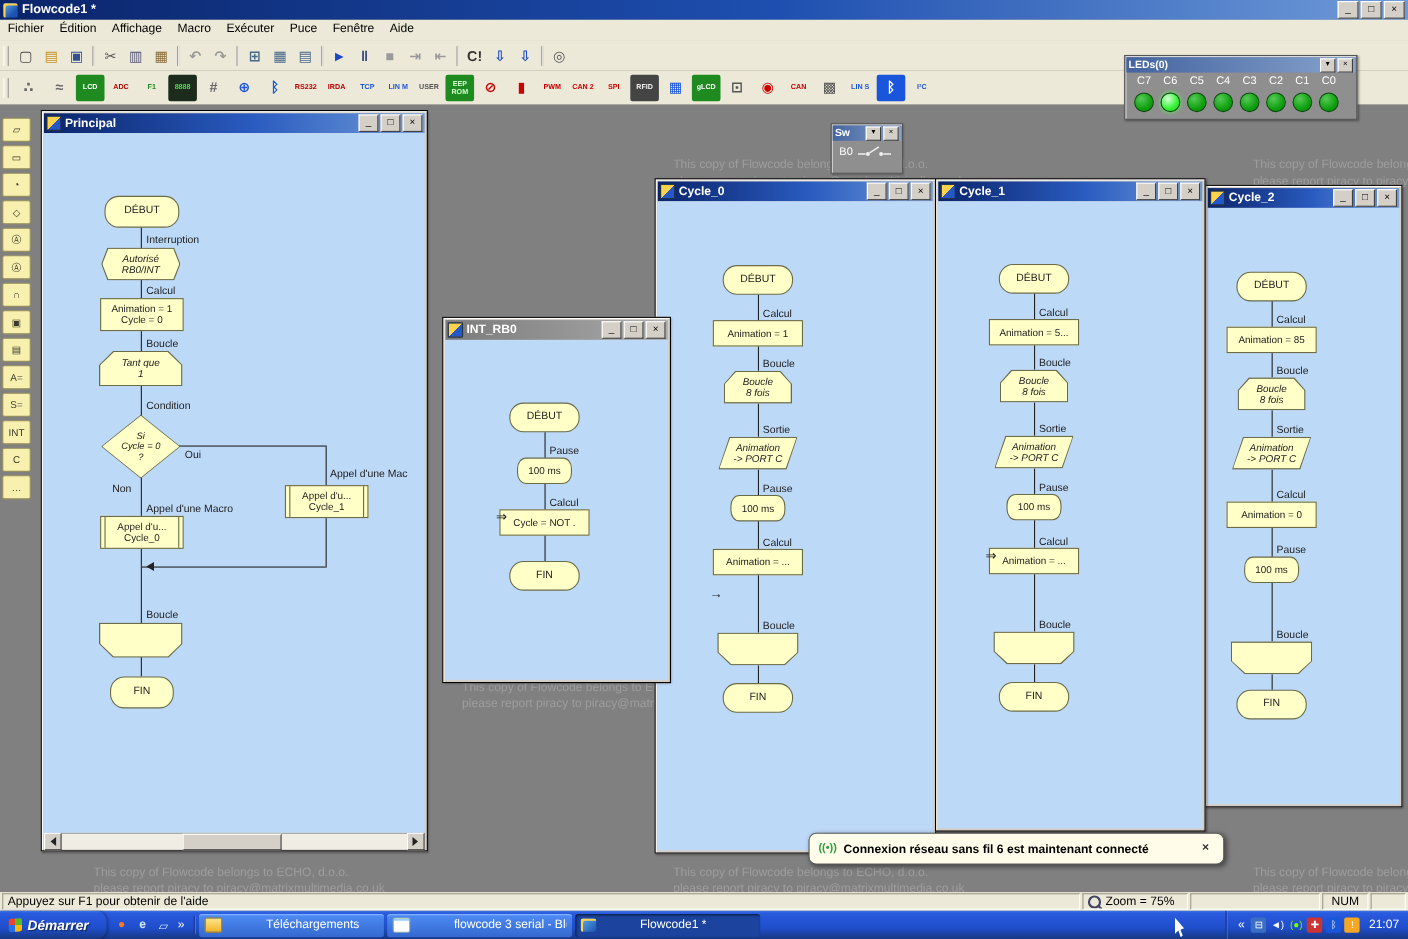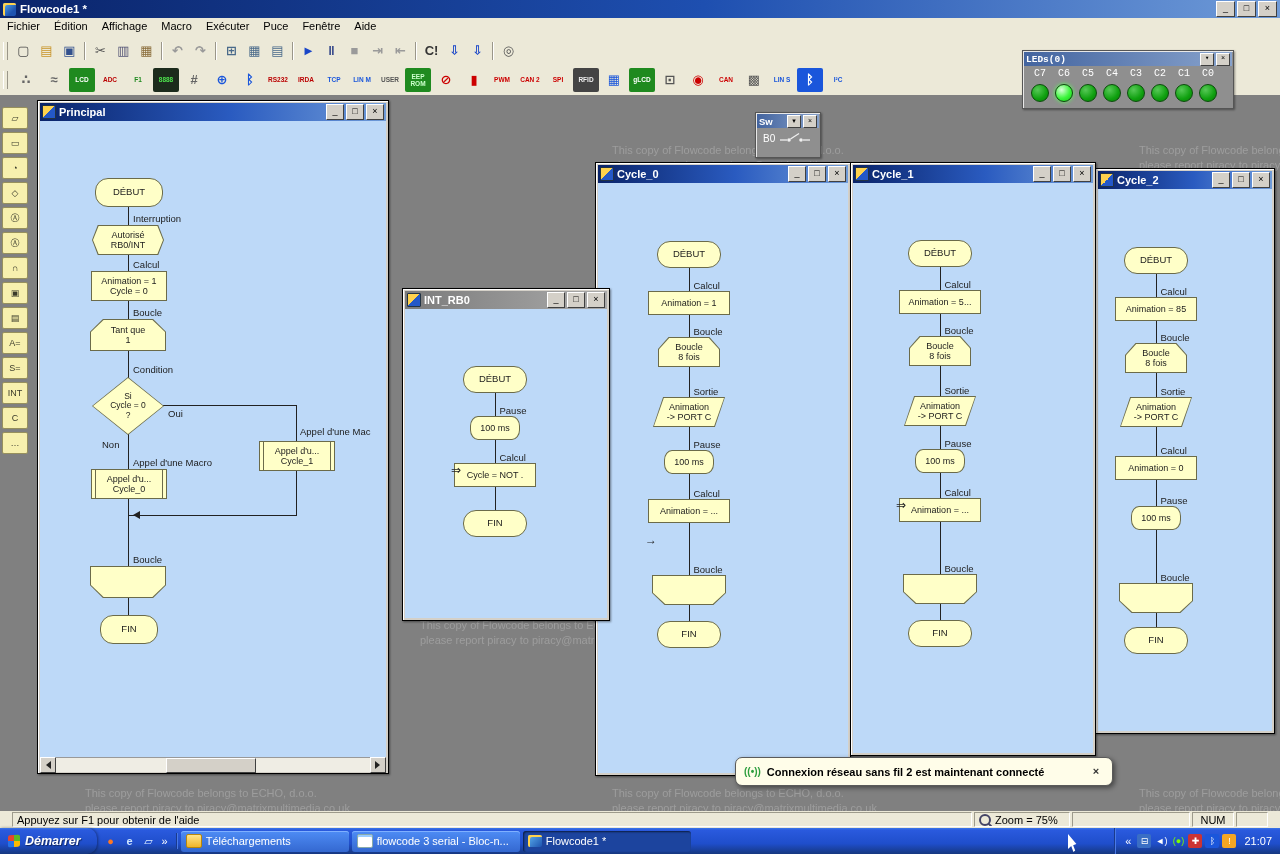--- a/index.html
+++ b/index.html
@@ -59,21 +59,21 @@
 
   
   .shape{display:flex;align-items:center;justify-content:center;text-align:center;color:#1c1c1c;
     font-size:9px;line-height:10.5px;white-space:pre-line;}
   .rect,.stadium,.pauser,.macro{background:#ffffc8;border:1px solid #6b6b4a;}
   .stadium{border-radius:13px;font-size:9.5px;}
   .pauser{border-radius:8px/10px;}
   .macro{position:relative;}
   .macro::before,.macro::after{content:"";position:absolute;top:0;bottom:0;width:1px;background:#6b6b4a;}
   .macro::before{left:3px;} .macro::after{right:3px;}
-  .clip{background:#6b6b4a;position:relative;}
+  .clip{background:#6b6b4a;position:relative;font-style:italic;}
   .clip .in{position:absolute;inset:1px;background:#ffffc8;display:flex;align-items:center;justify-content:center;
     text-align:center;white-space:pre-line;font-size:9px;line-height:10.5px;color:#1c1c1c;}
   .loopstart,.loopstart .in{clip-path:polygon(17% 0,83% 0,100% 40%,100% 100%,0 100%,0 40%);}
   .loopend,.loopend .in{clip-path:polygon(0 0,100% 0,100% 60%,83% 100%,17% 100%,0 60%);}
   .outputp,.outputp .in{clip-path:polygon(14% 0,100% 0,86% 100%,0 100%);}
   .interrupt,.interrupt .in{clip-path:polygon(0 50%,8% 0,92% 0,100% 50%,92% 100%,8% 100%);}
   .diamond,.diamond .in{clip-path:polygon(50% 0,100% 50%,50% 100%,0 50%);}
   .diamond .in{font-size:8.5px;line-height:9.5px;}
 
   
@@ -96,33 +96,33 @@
   .vline,.hline{position:absolute;background:#222;}
   .vline{width:1px;} .hline{height:1px;}
   .flbl2{position:absolute;font-size:9.5px;color:#1c1c1c;white-space:nowrap;}
   .arrowl{position:absolute;width:0;height:0;border:4px solid transparent;border-right:7px solid #222;}
 
   
   .panel{position:absolute;background:#8f8f8f;border:1px solid #555;box-shadow:inset 1px 1px 0 #e8e8e8,1px 1px 2px rgba(0,0,0,.4);padding:1px;}
   .ptitle{height:14px;background:linear-gradient(90deg,#43649f,#87a2cc);display:flex;align-items:center;gap:2px;padding:0 2px;}
   .ptext{color:#fff;font-size:9.5px;font-weight:bold;flex:1;white-space:nowrap;overflow:hidden;}
   .panel .wbtn{width:12px;height:11px;font-size:7px;line-height:9px;}
-  #leds-panel{left:1022px;top:50px;width:208px;z-index:50;font-family:Liberation Mono, monospace;}
+  #leds-panel{left:1022px;top:50px;width:208px;z-index:50;}
   .ledrow{display:flex;padding:2px 4px 0 4px;}
   .ledlbl{width:24px;text-align:center;color:#fff;font-size:10px;}
   .ledhole{width:24px;display:flex;align-items:center;justify-content:center;padding:3px 0 5px;}
   .led{width:16px;height:16px;border-radius:50%;border:1px solid #0a4d0a;
     background:radial-gradient(circle at 35% 30%,#57c957,#0fa00f 60%,#0a7a0a);}
   .led.on{background:radial-gradient(circle at 35% 30%,#d9ffd9,#3cf53c 55%,#15c415);box-shadow:0 0 4px #5f5;}
   #switch-panel .pbody{display:flex;align-items:center;gap:5px;padding:3px 6px;}
   .swpin{color:#fff;font-size:10px;}
 
   
   #statusbar{position:absolute;left:0;top:811px;width:1280px;height:17px;background:#ece9d8;display:flex;gap:2px;
-    padding:1px 12px;box-sizing:border-box;font-size:11px;color:#000;}
+    padding:1px 2px;box-sizing:border-box;font-size:11px;color:#000;}
   .spanel{border:1px solid;border-color:#9d9a8b #fff #fff #9d9a8b;display:flex;align-items:center;padding:0 4px;white-space:nowrap;overflow:hidden;}
   .sp-help{flex:1;}
   .szoom{width:8px;height:8px;border:2px solid #446;border-radius:50%;position:relative;margin-right:4px;flex:0 0 auto;}
   .szoom::after{content:"";position:absolute;width:4px;height:2px;background:#446;left:7px;top:8px;transform:rotate(45deg);}
 
   
   #taskbar{position:absolute;left:0;top:828px;width:1280px;height:26px;display:flex;align-items:center;
     background:linear-gradient(#3a76e8 0%,#2a5ade 8%,#1f4ecb 60%,#16377f 100%);}
   #start-button{height:26px;display:flex;align-items:center;gap:5px;padding:0 16px 0 8px;
     background:linear-gradient(#8cc63 0%,#4f9f2f 45%,#2f7d15 100%);border-radius:0 10px 10px 0;
@@ -130,21 +130,21 @@
     box-shadow:1px 0 3px rgba(0,0,0,.4);}
   .xp-logo{width:12px;height:12px;border-radius:2px;transform:skewY(-4deg);
     background:conic-gradient(#5eba24 0 25%,#ffb900 0 50%,#2572e8 0 75%,#e8452c 0);}
   #quicklaunch{display:flex;align-items:center;gap:3px;padding:0 6px;border-right:1px solid #1a3a8c;box-shadow:1px 0 0 #4a7ae8;}
   .ql{width:16px;height:16px;display:flex;align-items:center;justify-content:center;font-size:11px;font-weight:bold;border-radius:3px;}
   .ql-chev{color:#fff;font-size:11px;padding:0 2px;}
   #tasks{display:flex;gap:3px;padding:0 4px;flex:1;}
   .task{width:158px;height:21px;display:flex;align-items:center;gap:4px;padding:0 5px;border-radius:3px;
     background:linear-gradient(#4e8cf5,#3468d0);box-shadow:inset 0 1px 0 #7fb0ff;color:#fff;font-size:11px;}
   .task.active{background:#1c449e;box-shadow:inset 1px 1px 2px rgba(0,0,0,.6);}
-  .tlab{white-space:nowrap;overflow:hidden;}
+  .tlab{white-space:nowrap;overflow:hidden;margin-left:36px;}
   .ticon{width:14px;height:12px;flex:0 0 auto;border-radius:2px;}
   .ti-folder{background:linear-gradient(#ffe58a,#f0b429);border:1px solid #b8860b;}
   .ti-notepad{background:#fff;border:1px solid #8aa;box-shadow:inset 0 2px 0 #9cf;}
   .ti-flowcode{background:linear-gradient(135deg,#5cb1ef,#1d53b0);box-shadow:inset 2px 2px 0 #ffd24d;}
   #tray{display:flex;align-items:center;gap:4px;height:26px;padding:0 8px 0 8px;
     border-left:1px solid #1a3a8c;box-shadow:inset 1px 0 0 #4a7ae8;}
   .trico{width:14px;height:14px;display:flex;align-items:center;justify-content:center;font-size:9px;border-radius:2px;}
   #clock{color:#fff;font-size:11px;margin-left:4px;}
 
   
@@ -699,19 +699,19 @@
           <span class="trico" style="color: rgb(255, 255, 255); background: rgb(26, 86, 219);">ᛒ</span>
           <span class="trico" style="color: rgb(255, 255, 255); background: rgb(245, 166, 35);">!</span>
         </span>
       <span id="clock">21:07</span>
     </div>
   </div>
 
   <div id="notify">
     <div class="ntf-head">
       <span class="ntf-icon">((•))</span>
-      <span>Connexion réseau sans fil 2 est maintenant connecté</span>
+      <span>Connexion réseau sans fil 6 est maintenant connecté</span>
       <span class="ntf-close">×</span>
     </div>
   </div>
 
   <div id="cursor"></div>
 </div>
 
 </body></html>

